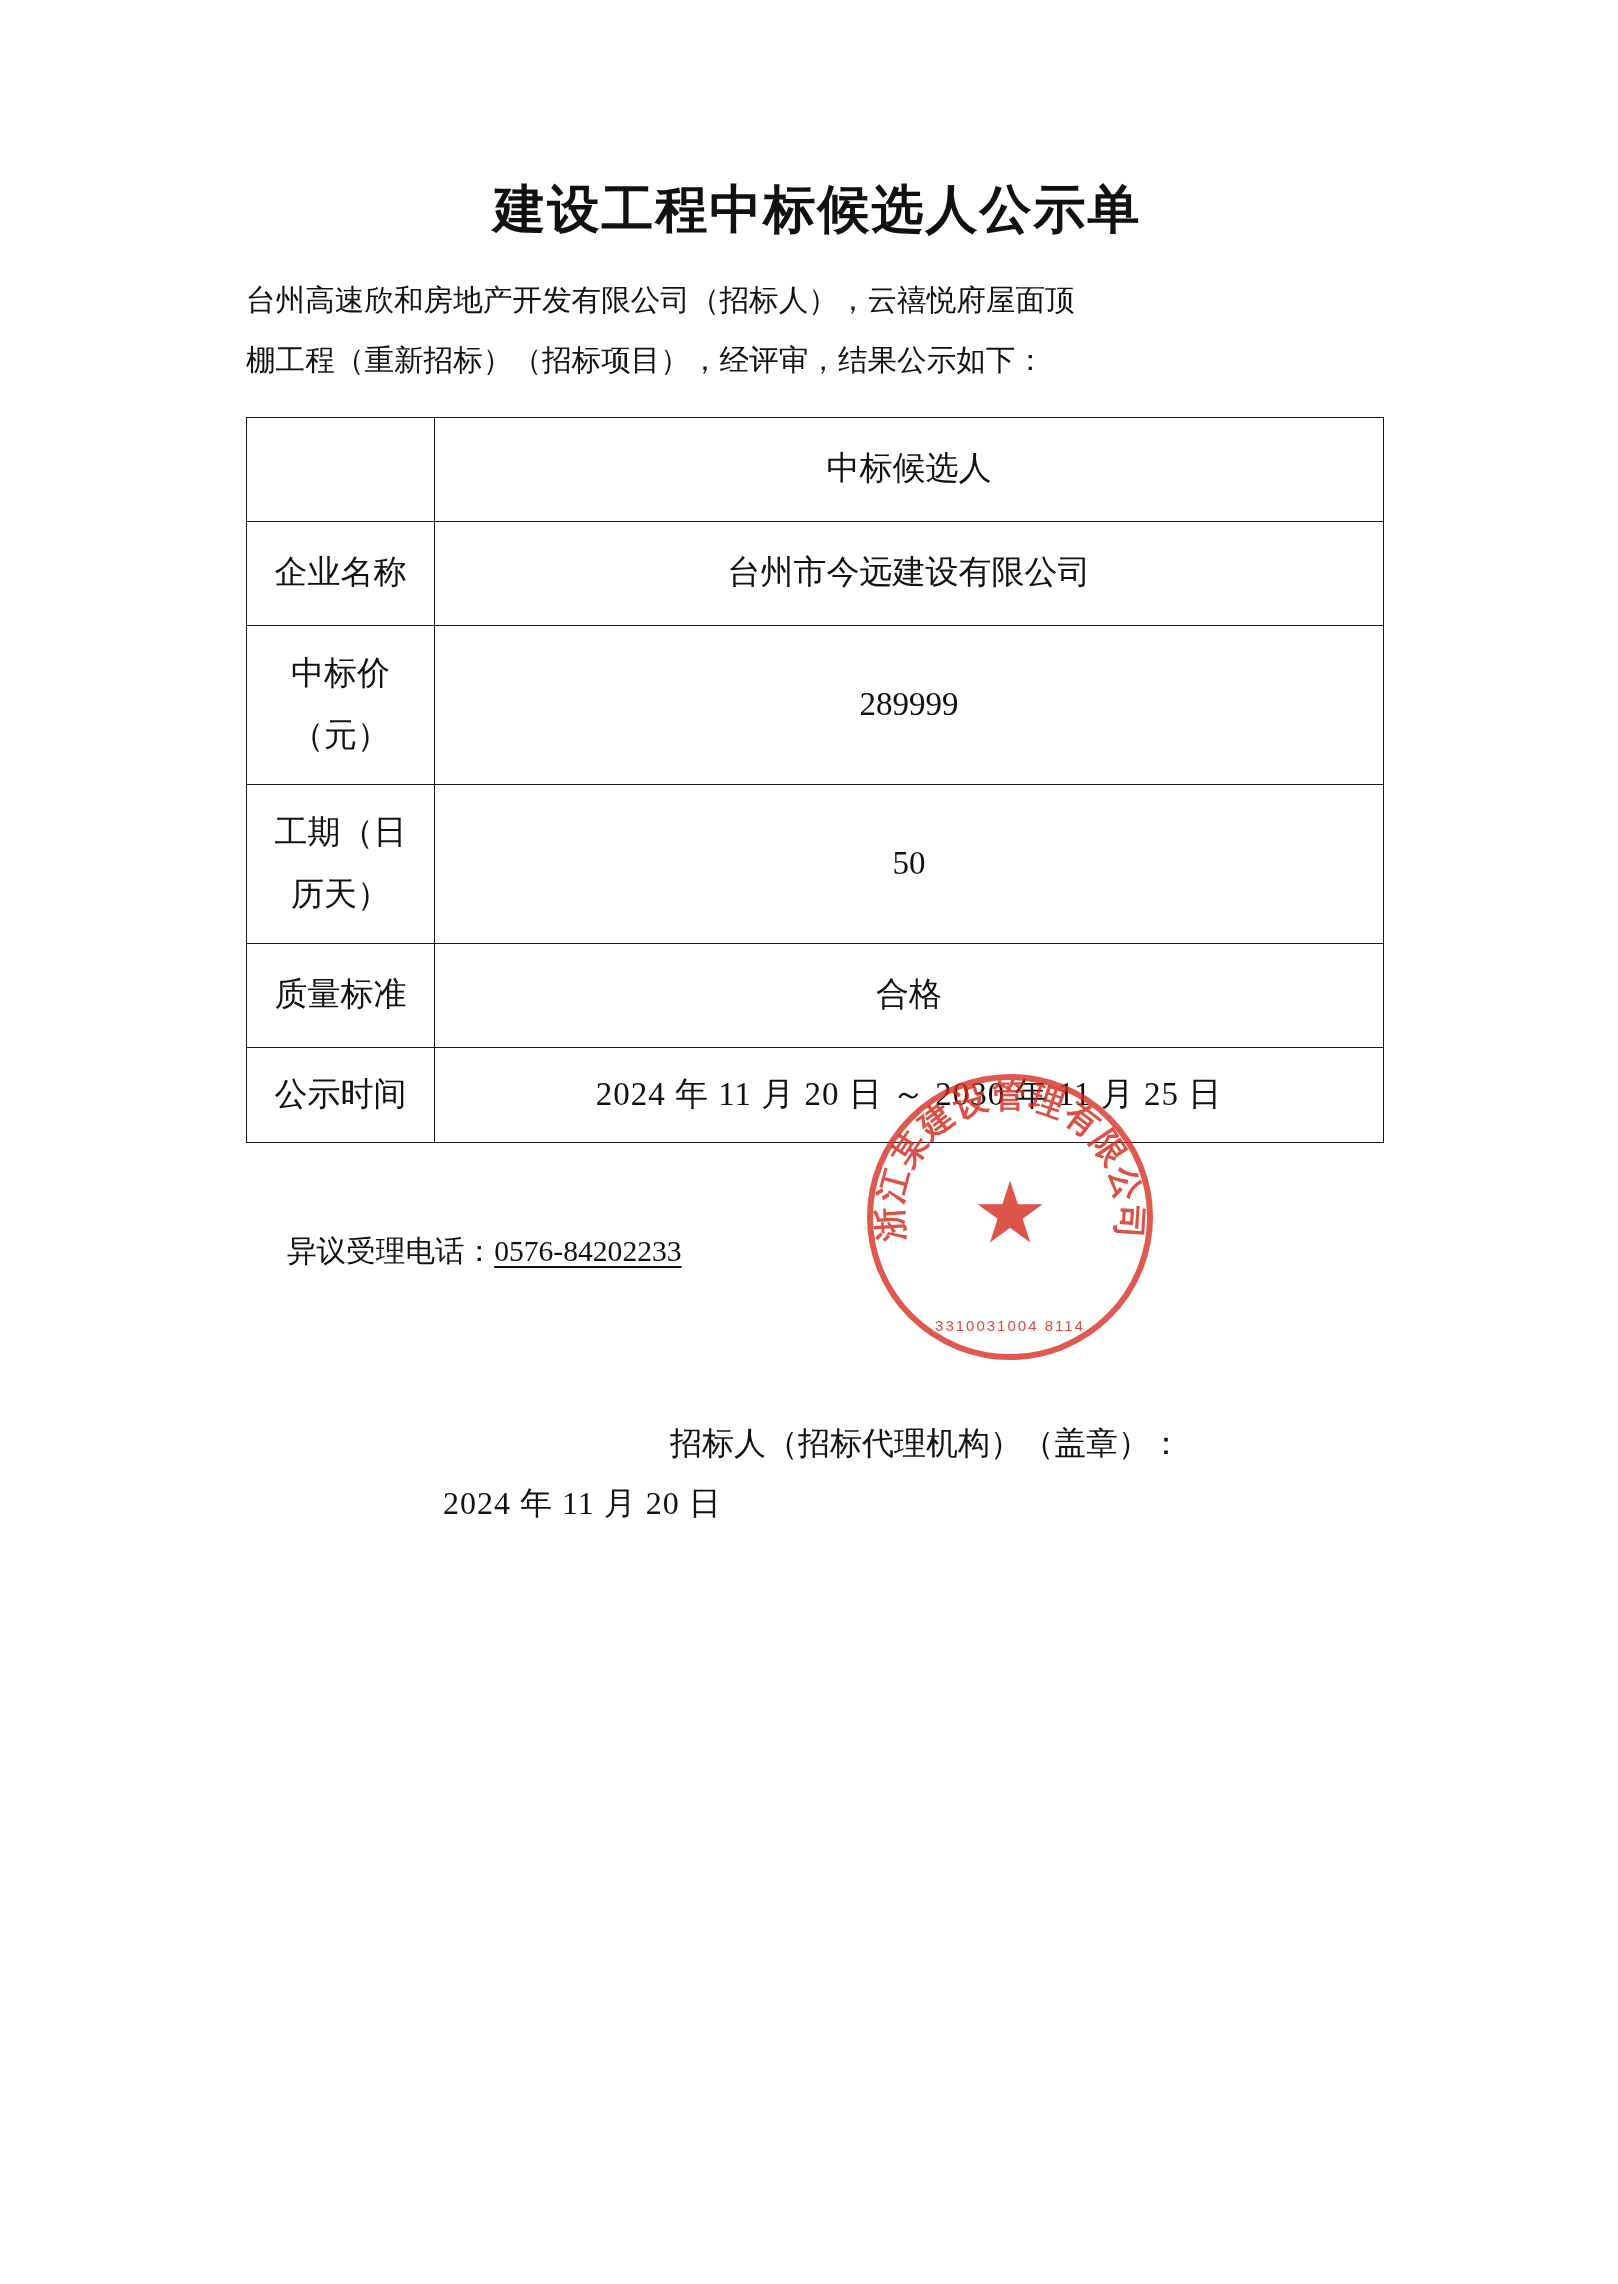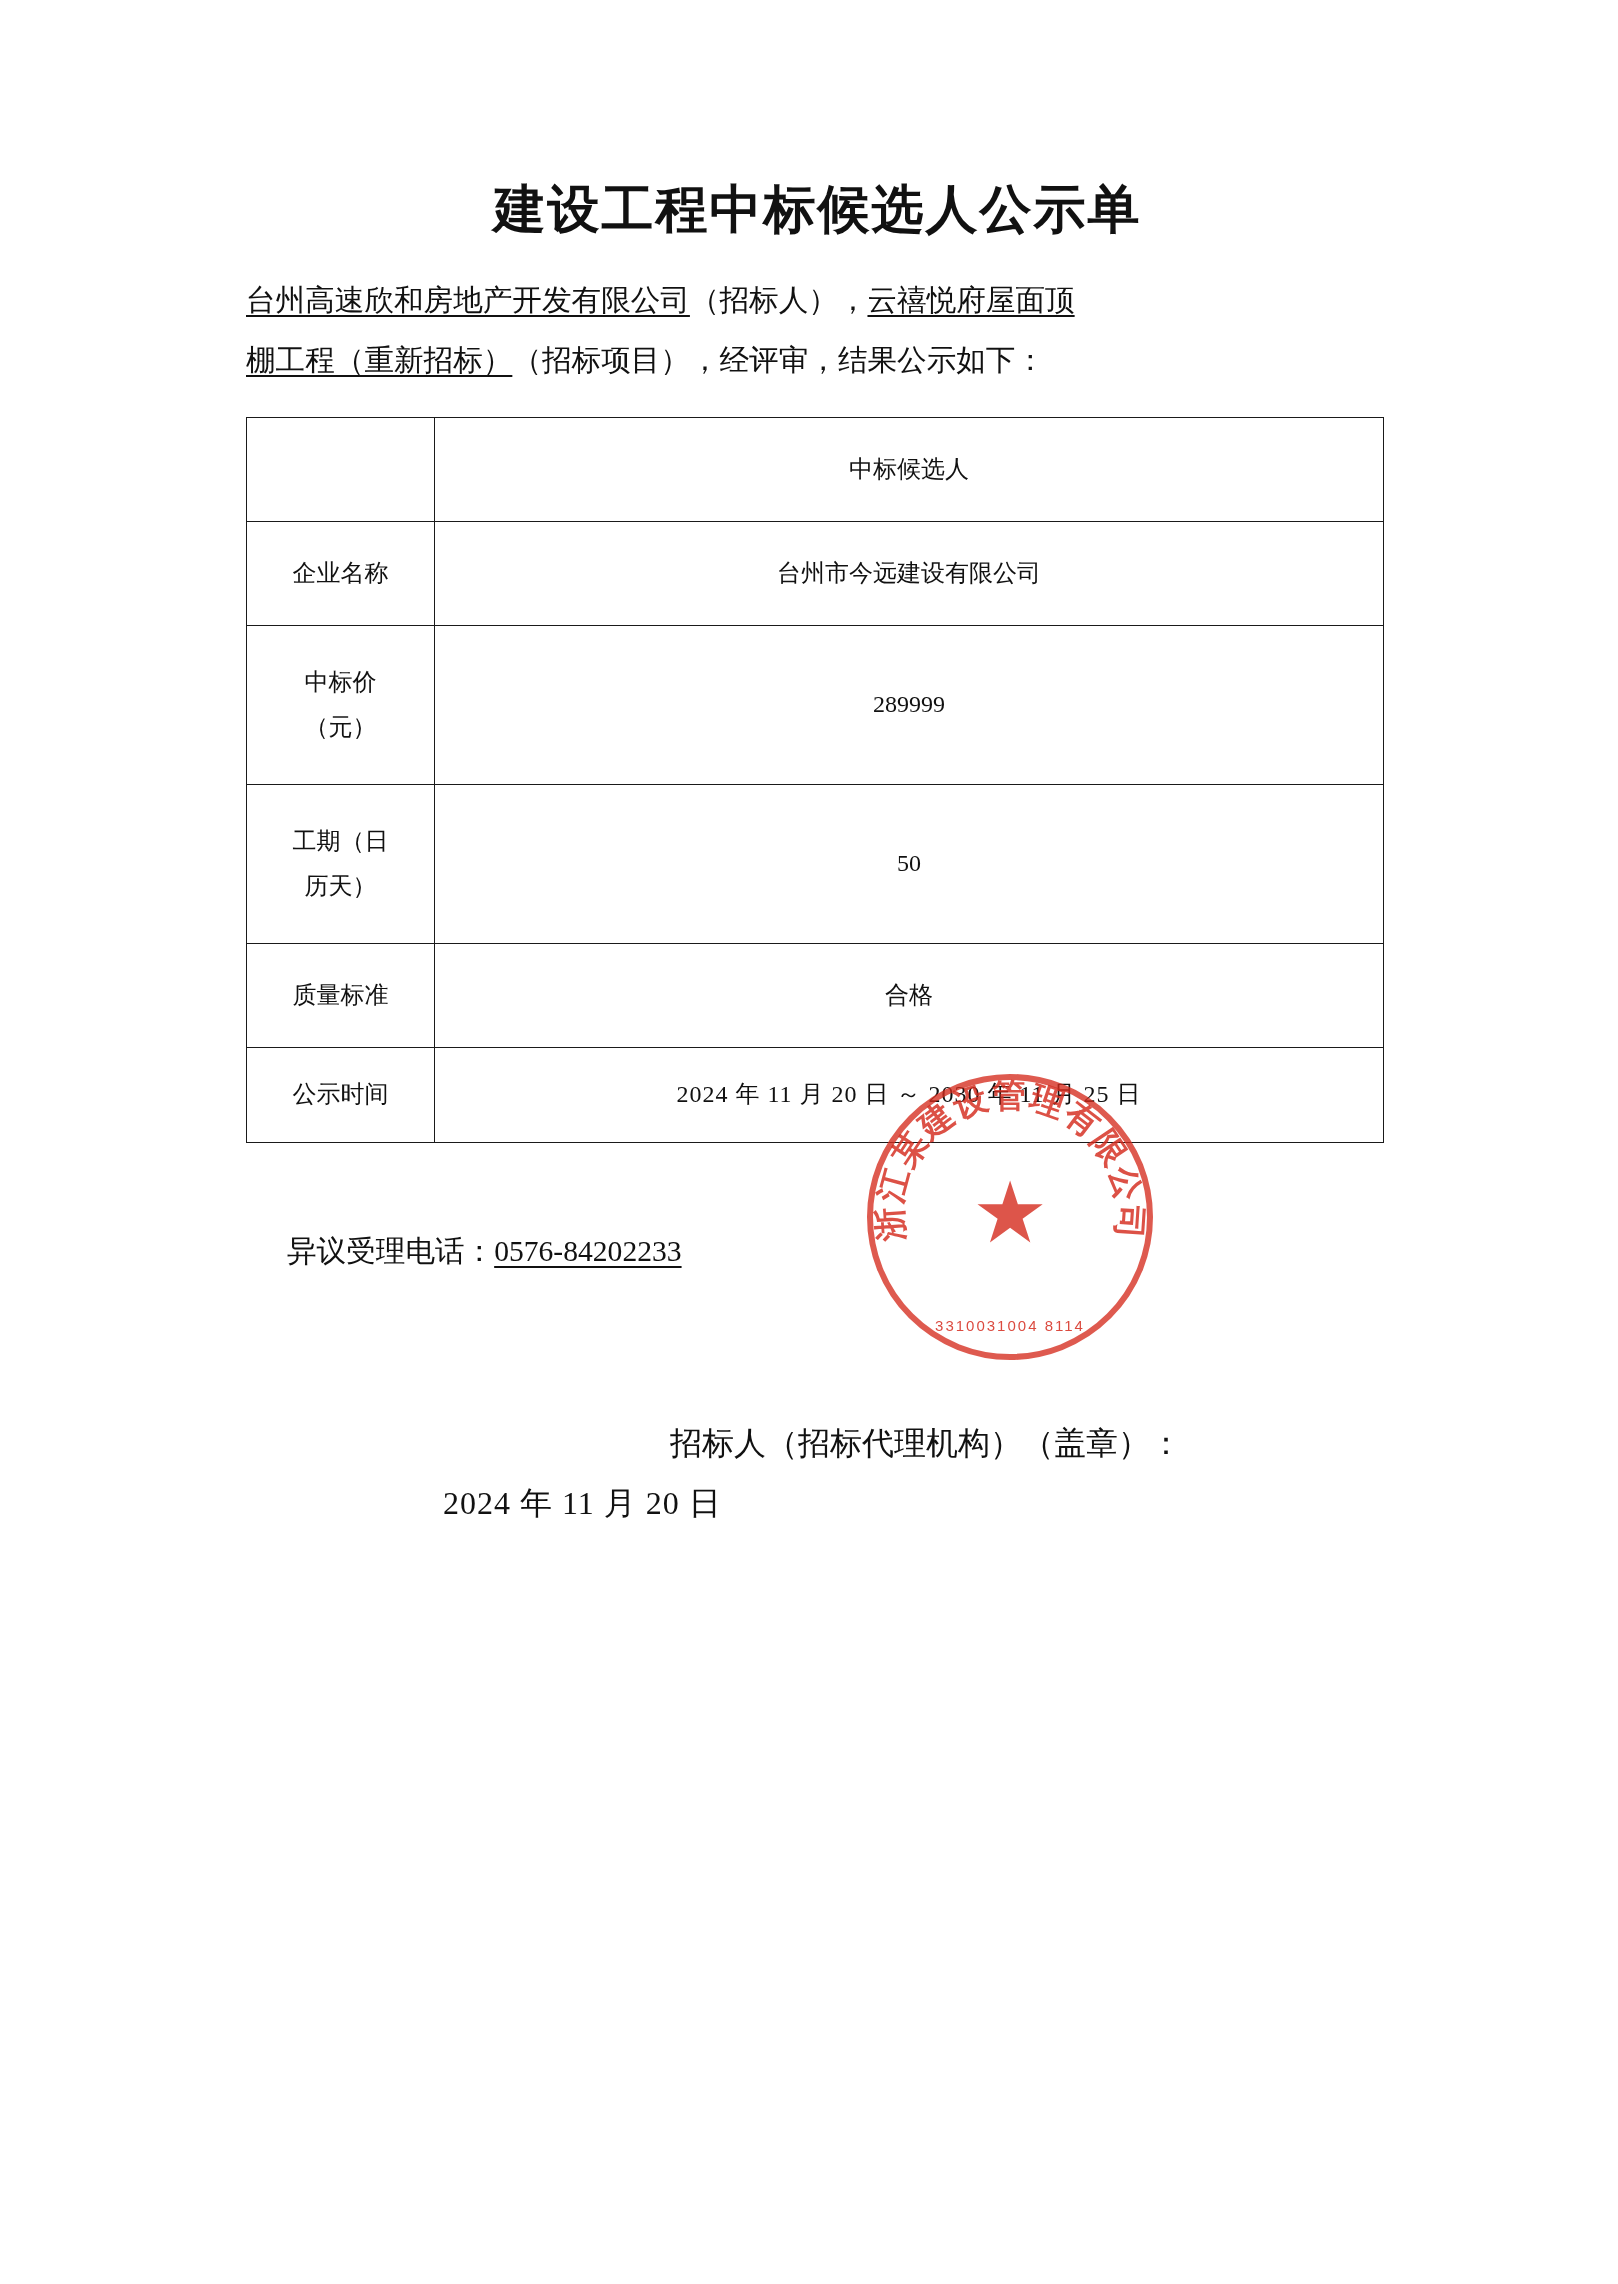--- a/index.html
+++ b/index.html
@@ -37,32 +37,31 @@
     line-height: 1.25;
   }
   .intro {
     font-size: 29.6px;
     line-height: 2.05;
     text-indent: 0;
     margin: 0 0 25.6px 0;
     text-align: justify;
   }
   .intro .u {
-    text-decoration: underline;
     text-underline-offset: 4.9px;
   }
   table.main {
     border-collapse: collapse;
     width: 1138px;
     margin: 17.7px 0 0 0;
     table-layout: fixed;
   }
   table.main td {
     border: 1.5px solid #1a1a1a;
-    font-size: 24px;
+    font-size: 33px;
     text-align: center;
     vertical-align: middle;
     padding: 0;
   }
   td.label {
     width: 187px;
     padding: 21.7px 9.9px;
     line-height: 1.85;
   }
   td.value {

